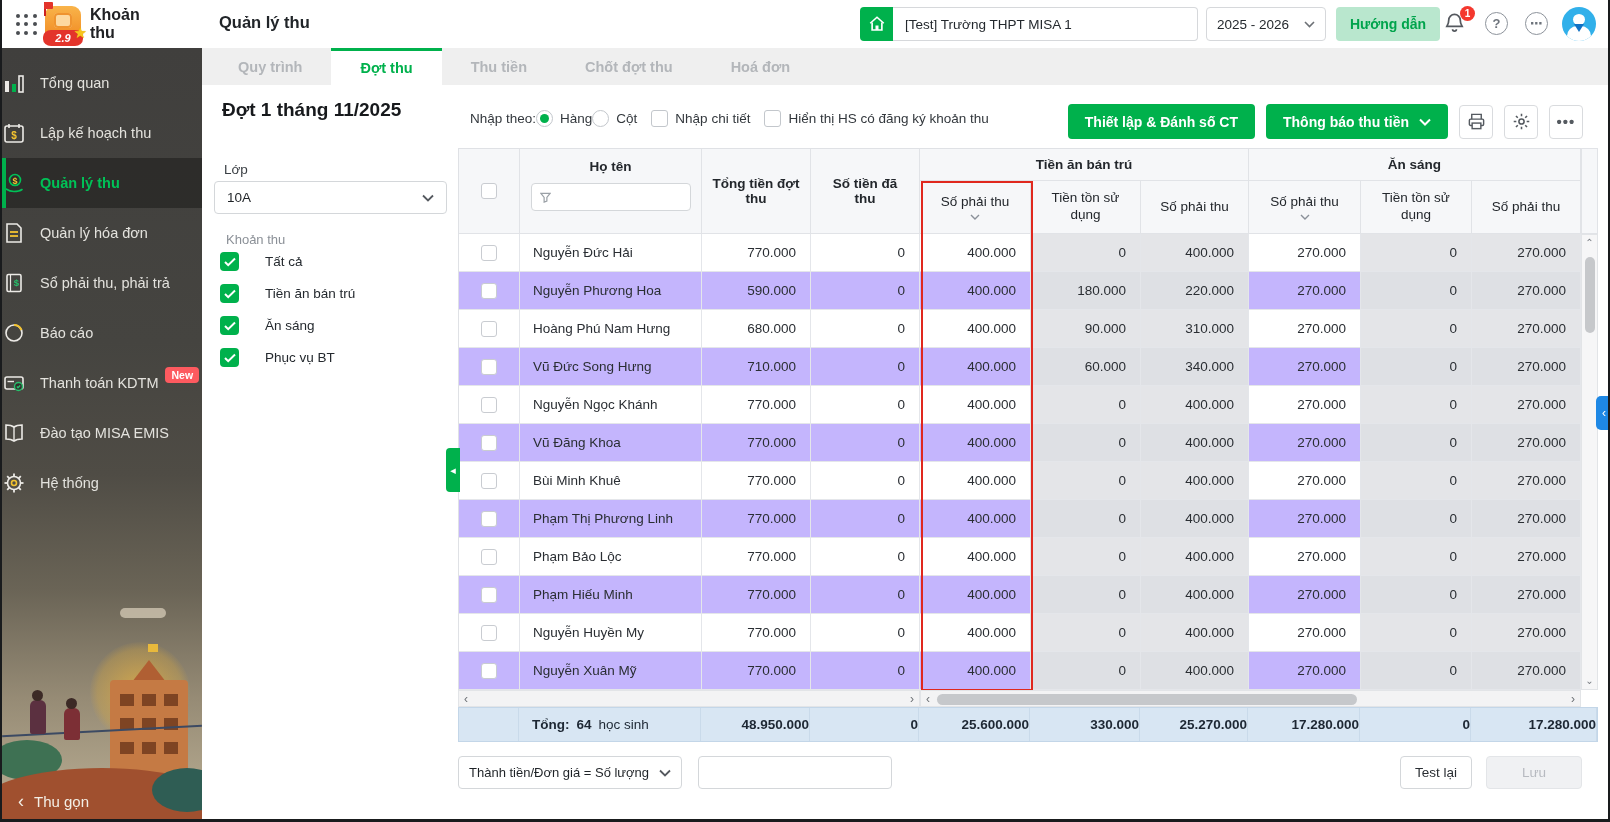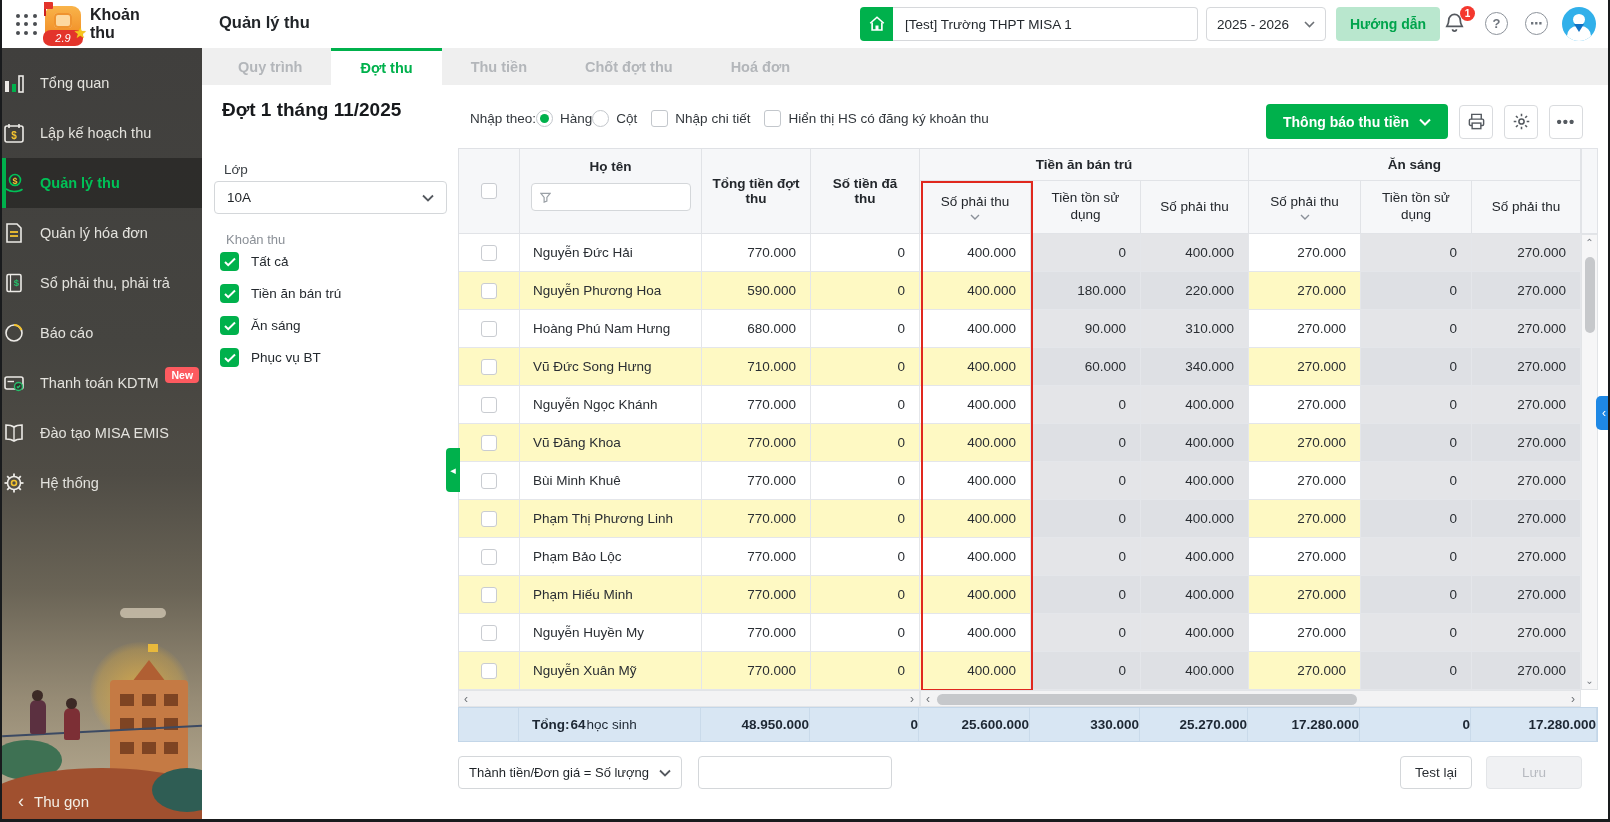--- a/index.html
+++ b/index.html
@@ -11,21 +11,21 @@
   .topbar { position:absolute; left:0; top:0; width:100%; height:48px; background:#fff; z-index:30; }
   .waffle { position:absolute; left:14px; top:14px; width:22px; height:22px; display:grid;
             grid-template-columns:repeat(3,1fr); gap:3px; cursor:pointer; }
   .waffle i { width:4px; height:4px; border-radius:50%; background:#4a4d52; }
   .applogo { position:absolute; left:40px; top:4px; width:42px; height:42px; }
   .applogo .sq { position:absolute; left:3px; top:2px; width:36px; height:36px; border-radius:9px;
                  background:linear-gradient(180deg,#f9b44a,#f0861f); }
   .applogo .coin { position:absolute; left:12px; top:9px; width:18px; height:15px; border-radius:4px;
                    background:#fdd9a0; box-shadow:inset 0 0 0 2px #ef9430; }
   .applogo .ribbon { position:absolute; left:1px; bottom:0; width:40px; height:16px; border-radius:8px/7px;
-                     background:#e33o,#e3342b; background:#e3342b; color:#fff; font-size:11px; font-weight:normal;
+                     background:#e33o,#e3342b; background:#e3342b; color:#fff; font-size:11px; font-weight:bold;
                      text-align:center; line-height:16px; font-style:italic; }
   .applogo .star { position:absolute; right:-3px; bottom:6px; color:#f7c51e; font-size:15px; line-height:1; text-shadow:0 0 1px #d99b00; }
   .applogo .flag { position:absolute; left:2px; top:-2px; width:9px; height:7px; background:#e3342b; border-radius:1px; }
   .applogo .flagpole { position:absolute; left:2px; top:-2px; width:1.5px; height:14px; background:#c22; }
   .appname { position:absolute; left:88px; top:6px; font-size:16px; font-weight:bold; color:#202124; line-height:1.15; width:70px; }
   .module-title { position:absolute; left:217px; top:13px; font-size:16.5px; font-weight:bold; color:#212529; }
 
   .school-box { position:absolute; left:858px; top:7px; height:34px; display:flex; }
   .home-btn { width:33px; height:34px; background:#00b14c; border-radius:4px 0 0 4px; display:flex; align-items:center; justify-content:center; cursor:pointer; }
   .school-input { width:305px; height:34px; border:1px solid #d6d8db; border-left:none; border-radius:0 4px 4px 0;
@@ -94,21 +94,21 @@
                border-radius:4px; display:flex; align-items:center; gap:10px; cursor:pointer; }
   .btn-icon { width:34px; height:34px; border:1px solid #d9dbde; border-radius:4px; background:#fff; display:flex;
               align-items:center; justify-content:center; cursor:pointer; color:#555a60; font-size:15px; }
 
   
   .filter-label { position:absolute; left:222px; top:162px; font-size:13.5px; color:#3a3f44; }
   .class-select { position:absolute; left:212px; top:181px; width:233px; height:33px; border:1px solid #d4d7da; border-radius:4px;
                   background:#fff; display:flex; align-items:center; justify-content:space-between; padding:0 12px; font-size:13.5px; color:#1f2327; cursor:pointer; }
   .fee-label { position:absolute; left:224px; top:232px; font-size:13px; color:#8b9097; }
   .fee-list { position:absolute; left:218px; top:252px; display:flex; flex-direction:column; gap:13px; }
-  .fee-item { display:flex; align-items:center; gap:12px; font-size:13.5px; color:#24292e; cursor:pointer; }
+  .fee-item { display:flex; align-items:center; gap:26px; font-size:13.5px; color:#24292e; cursor:pointer; }
   .gcheck { width:19px; height:19px; border-radius:4px; background:#00b14c; display:flex; align-items:center; justify-content:center; }
   .gcheck svg { display:block; }
   .panel-handle { position:absolute; left:444px; top:448px; width:14px; height:44px; background:#00b14c; border-radius:4px 0 0 4px;
                   color:#fff; display:flex; align-items:center; justify-content:center; font-size:11px; cursor:pointer; z-index:8; }
 
   
   .table { position:absolute; left:456px; top:148px; width:1123px; z-index:4; border-left:1px solid #dfe1e5; border-top:1px solid #dfe1e5; }
   .thead { display:grid; grid-template-columns:61px 182px 109px 109px 111px 110px 108px 112px 111px 109px;
            grid-template-rows:32px 53px; background:#f6f7f9; font-size:13.5px; color:#23272c; }
   .th { border-right:1px solid #e1e3e7; border-bottom:1px solid #e1e3e7; display:flex; align-items:center; justify-content:center; text-align:center; }
@@ -116,21 +116,21 @@
   .th-name  { grid-area:1/2/3/3; flex-direction:column; justify-content:flex-start; }
   .th-name .cap { font-weight:bold; height:34px; display:flex; align-items:center; }
   .th-total { grid-area:1/3/3/4; font-weight:bold; padding:0 10px; }
   .th-paid  { grid-area:1/4/3/5; font-weight:bold; padding:0 10px; }
   .th-g1 { grid-area:1/5/2/8; font-weight:bold; }
   .th-g2 { grid-area:1/8/2/11; font-weight:bold; }
   .th-sub { grid-row:2; flex-direction:column; gap:3px; padding:4px 8px; line-height:1.25; cursor:pointer; }
   .name-filter { width:160px; height:28px; border:1px solid #d4d7da; border-radius:4px; background:#fff;
                  display:flex; align-items:center; padding:0 8px; gap:6px; }
   .tr { display:flex; height:38px; font-size:13.5px; color:#2a2e33; background:#fff; }
-  .tr.alt .td { background:#fef9c3; }
+  .tr.alt .td { background:#c4b5fd; }
   .td { border-right:1px solid #e4e6ea; border-bottom:1px solid #e4e6ea; display:flex; align-items:center; background:#fff; }
   .td.c0 { width:61px; justify-content:center; }
   .td.c1 { width:182px; padding-left:13px; }
   .td.c2 { width:109px; } .td.c3 { width:109px; } .td.c4 { width:111px; }
   .td.c5 { width:110px; } .td.c6 { width:108px; } .td.c7 { width:112px; }
   .td.c8 { width:111px; } .td.c9 { width:109px; }
   .num { justify-content:flex-end; padding-right:14px; }
   .tr .gray { background:#e4e5e8 !important; }
   .tr.alt .gray { background:#dee0e4 !important; }
   .rowcb, .hdrcb { width:16px; height:16px; border:1.5px solid #c9ccd1; border-radius:3px; background:#fff; cursor:pointer; }
@@ -145,21 +145,21 @@
   .hs-thumb { position:absolute; left:16px; top:3px; width:420px; height:11px; background:#c6c8cb; border-radius:6px; cursor:pointer; }
   .vscroll { position:absolute; left:1579px; top:234px; width:17px; height:456px; background:#f6f6f7; border:1px solid #e2e4e7;
              display:flex; flex-direction:column; align-items:center; justify-content:space-between; padding:3px 0; color:#7a7e84; font-size:10px; z-index:5; }
   .vs-thumb { position:absolute; left:3px; top:22px; width:10px; height:76px; background:#c6c8cb; border-radius:6px; cursor:pointer; }
   .arr { cursor:pointer; line-height:1; }
 
   
   .totals { position:absolute; left:456px; top:707px; width:1140px; height:35px; background:#d8e6f3; display:flex;
             font-size:13.5px; color:#1d2733; font-weight:bold; z-index:5; border:1px solid #c3d6e8; }
   .totals .tc { display:flex; align-items:center; border-right:1px solid #c9daea; height:100%; }
-  .totals .t0 { width:60px; } .totals .t1 { width:182px; padding-left:13px; gap:1px; }
+  .totals .t0 { width:60px; } .totals .t1 { width:182px; padding-left:13px; gap:7px; }
   .totals .tn { justify-content:flex-end; }
   .t2{width:109px}.t3{width:109px}.t4{width:111px}.t5{width:110px}.t6{width:108px}.t7{width:112px}.t8{width:111px}.t9{width:126px}
   .totals .unit { font-weight:normal; }
 
   
   .formula-select { position:absolute; left:456px; top:756px; width:224px; height:33px; border:1px solid #d4d7da; border-radius:4px;
                     background:#fff; display:flex; align-items:center; justify-content:space-between; padding:0 10px;
                     font-size:13px; color:#1f2327; cursor:pointer; z-index:5; }
   .formula-input { position:absolute; left:696px; top:756px; width:194px; height:33px; border:1px solid #d4d7da; border-radius:4px; background:#fff; z-index:5; }
   .btn-back { position:absolute; left:1398px; top:756px; width:72px; height:33px; background:#fff; border:1px solid #d4d7da;
@@ -405,20 +405,21 @@
       <span class="cbx"></span>
       <span>Nhập chi tiết</span>
     </span>
     <span class="opt" style="margin-left:14px">
       <span class="cbx"></span>
       <span>Hiển thị HS có đăng ký khoản thu</span>
     </span>
   </div>
 
   <div class="actions">
+    <button class="btn-green">Thiết lập &amp; Đánh số CT</button>
     <button class="btn-green">
       <span>Thông báo thu tiền</span>
       <svg width="12" height="8" viewBox="0 0 12 8" fill="none" stroke="#fff" stroke-width="2">
           <path d="M1 1.5l5 5 5-5"></path>
         </svg>
     </button>
     <div class="btn-icon">
       <svg width="19" height="19" viewBox="0 0 24 24" fill="none" stroke="#555a60" stroke-width="1.8">
           <path d="M6 9V3h12v6"></path>
           <rect x="3" y="9" width="18" height="8" rx="1.5"></rect>

